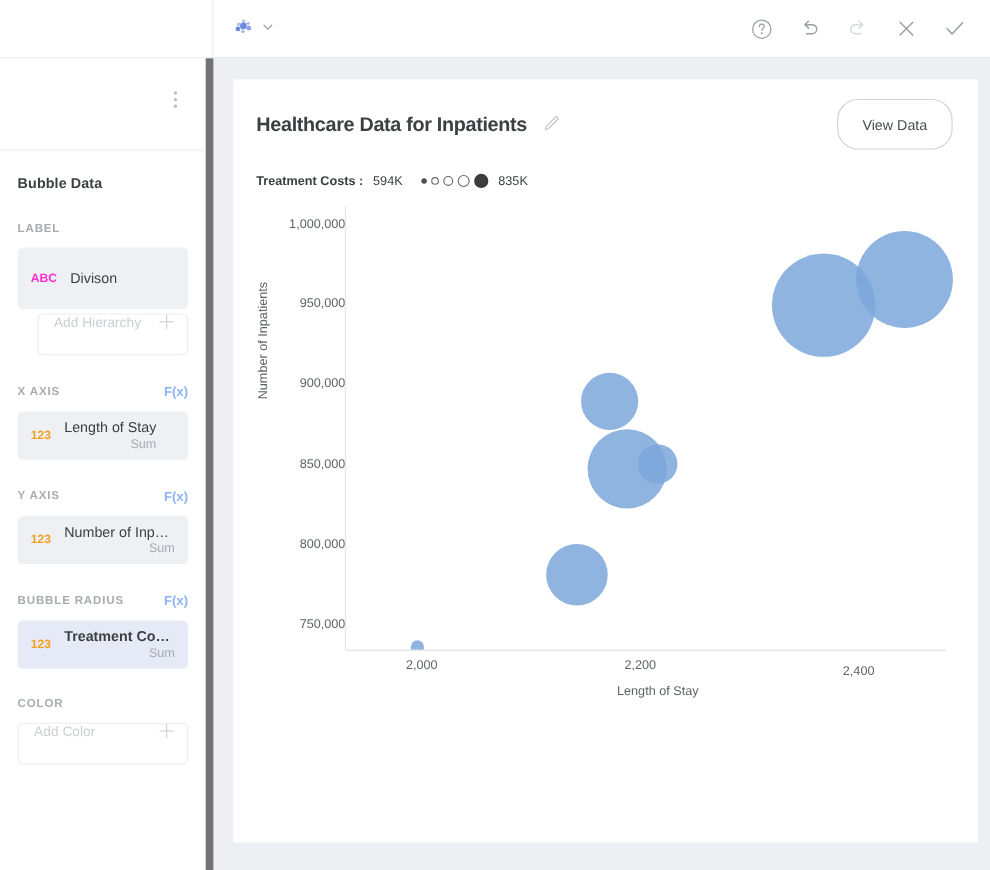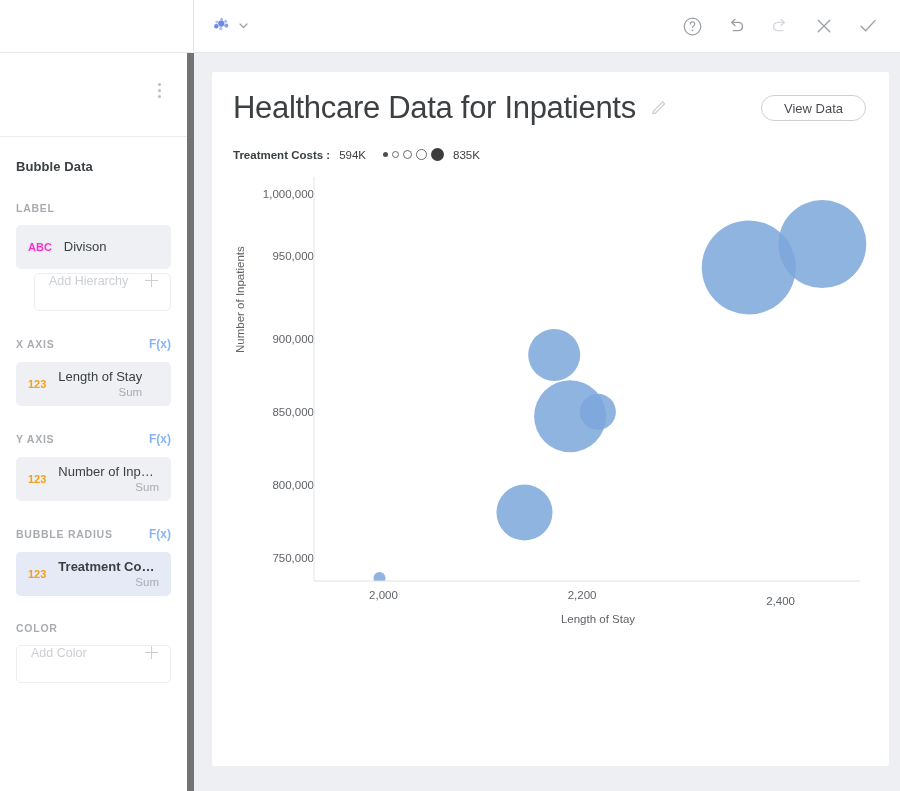--- a/index.html
+++ b/index.html
@@ -161,21 +161,21 @@
   }
   .chip.selected .chip-name { font-weight: bold; }
 
   .chip-agg {
     font-size: 11.5px;
     color: #a8acb1;
     line-height: 1.25;
     text-align: right;
   }
 
-  .chip-single { height: 44px; }
+  .chip-single { height: 56px; }
 
   .add-box {
     border: 1px solid #ededef;
     border-radius: 5px;
     height: 38px;
     display: flex;
     align-items: flex-start;
     justify-content: space-between;
     padding: 0 12px 0 14px;
     color: #cbcfd4;
@@ -211,34 +211,34 @@
   }
 
   .card-head {
     display: flex;
     align-items: center;
     padding: 18px 23px 0 21px;
     gap: 14px;
   }
 
   .viz-title {
-    font-size: 31px;
-    font-weight: normal;
+    font-size: 18px;
+    font-weight: bold;
     color: #3c4043;
     letter-spacing: -.3px;
     white-space: nowrap;
   }
 
   .pencil { cursor: pointer; flex-shrink: 0; color: #c5c9ce; }
 
   .view-data-btn {
     margin-left: auto;
     border: 1px solid #cdd1d6;
     border-radius: 19px;
-    height: 26px;
+    height: 46px;
     padding: 0 22px;
     display: flex;
     align-items: center;
     font-size: 13px;
     color: #4a4e53;
     background: #fff;
     cursor: pointer;
     white-space: nowrap;
     font-family: "Liberation Sans", sans-serif;
   }
@@ -504,21 +504,21 @@
 
   <div class="chart-wrap">
 
     <div class="y-axis-title">Number of Inpatients</div>
 
     <div class="y-ticks">
         <div class="tick-y" style="top: 385.123px;">750,000</div>
         <div class="tick-y" style="top: 312.199px;">800,000</div>
         <div class="tick-y" style="top: 239.274px;">850,000</div>
         <div class="tick-y" style="top: 166.35px;">900,000</div>
-        <div class="tick-y" style="top: 83px;">950,000</div>
+        <div class="tick-y" style="top: 93px;">950,000</div>
         <div class="tick-y" style="top: 20.5018px;">1,000,000</div>
       </div>
 
     <svg id="plot" width="677" height="470" viewBox="0 0 677 470" style="position:absolute;left:0;top:0;">
       <clipPath id="plotclip">
           <rect x="102" y="0" width="576" height="414"></rect>
         </clipPath>
         <g id="bubbles" clip-path="url(#plotclip)">
           <circle cx="610.3" cy="77.1" r="44" fill="#7da7db" fill-opacity="0.85"></circle>
           <circle cx="536.8" cy="100.4" r="47" fill="#7da7db" fill-opacity="0.85"></circle>

